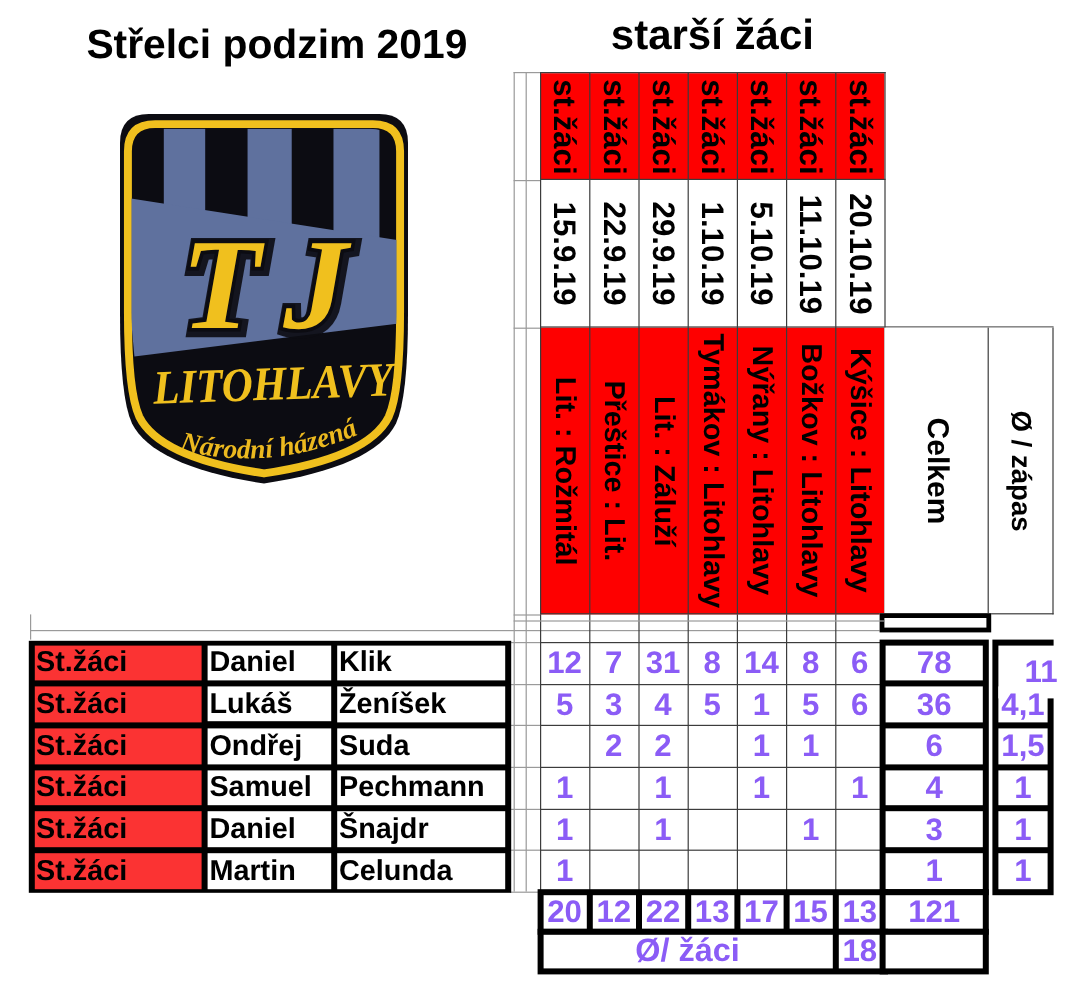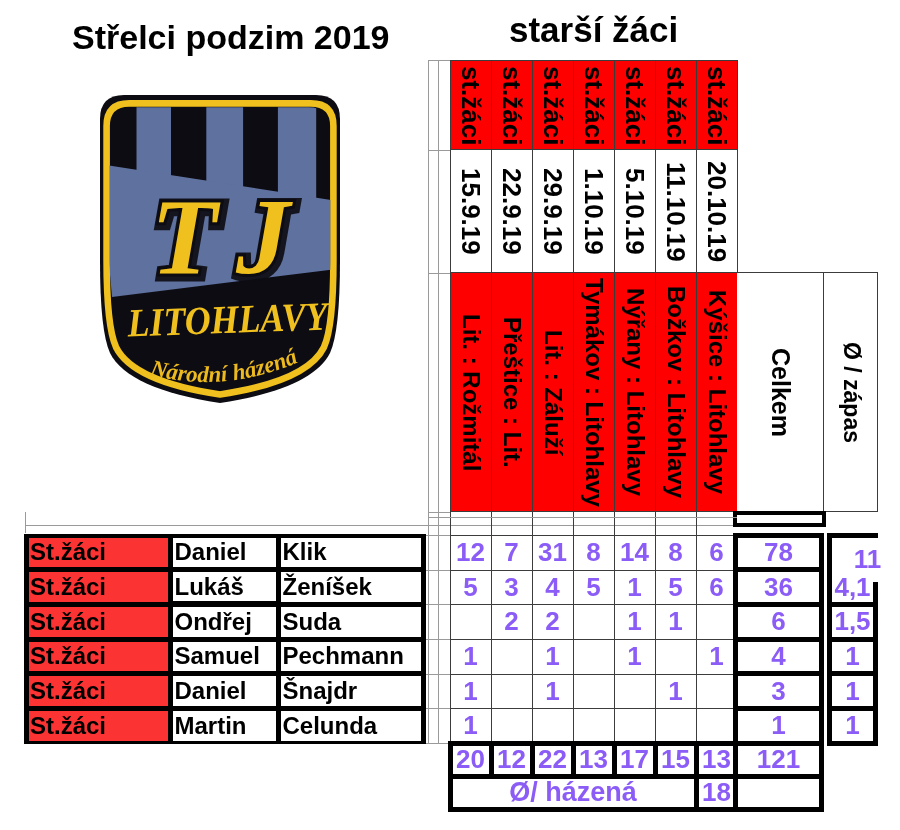--- a/index.html
+++ b/index.html
@@ -332,21 +332,21 @@
 <div class="num" style="left:616.5px;top:745.5px;width:36px;height:28.5px;background:#fff;font-size:26px;">17</div>
 
 <div class="num" style="left:657.5px;top:745.5px;width:36px;height:28.5px;background:#fff;font-size:26px;">15</div>
 
 <div class="num" style="left:698.5px;top:745.5px;width:36px;height:28.5px;background:#fff;font-size:26px;">13</div>
 
 <div class="abs" style="left:733px;top:741px;width:91px;height:37.5px;background:#000;"></div>
 <div class="num" style="left:738px;top:745.5px;width:81px;height:28.5px;background:#fff;font-size:26px;">121</div>
 
 <div class="abs" style="left:447.5px;top:773.5px;width:292px;height:38.5px;background:#000;"></div>
-<div class="num" style="left:452.5px;top:778.5px;width:241px;height:28.5px;background:#fff;font-size:27px;">Ø/ házená</div>
+<div class="num" style="left:452.5px;top:778.5px;width:241px;height:28.5px;background:#fff;font-size:27px;">Ø/ žáci</div>
 
 <div class="num" style="left:698.5px;top:778.5px;width:36px;height:28.5px;background:#fff;font-size:26px;">18</div>
 
 <div class="abs" style="left:733px;top:773.5px;width:91px;height:38.5px;background:#000;"></div>
 <div class="abs" style="left:738px;top:778.5px;width:81px;height:28.5px;background:#fff;"></div>
 
 <svg class="abs" style="left:94px;top:91px;" width="252" height="316" viewBox="0 0 252 316">
 <defs>
 <clipPath id="innerclip">
 <path transform="translate(126,157) scale(0.92) translate(-126,-157)" d="M 30,4 L 222,4 Q 246,4 246,28 L 246,170 Q 246,240 236,262 C 224,286 186,303 126,312 C 66,303 28,286 16,262 Q 6,240 6,170 L 6,28 Q 6,4 30,4 Z"></path>

